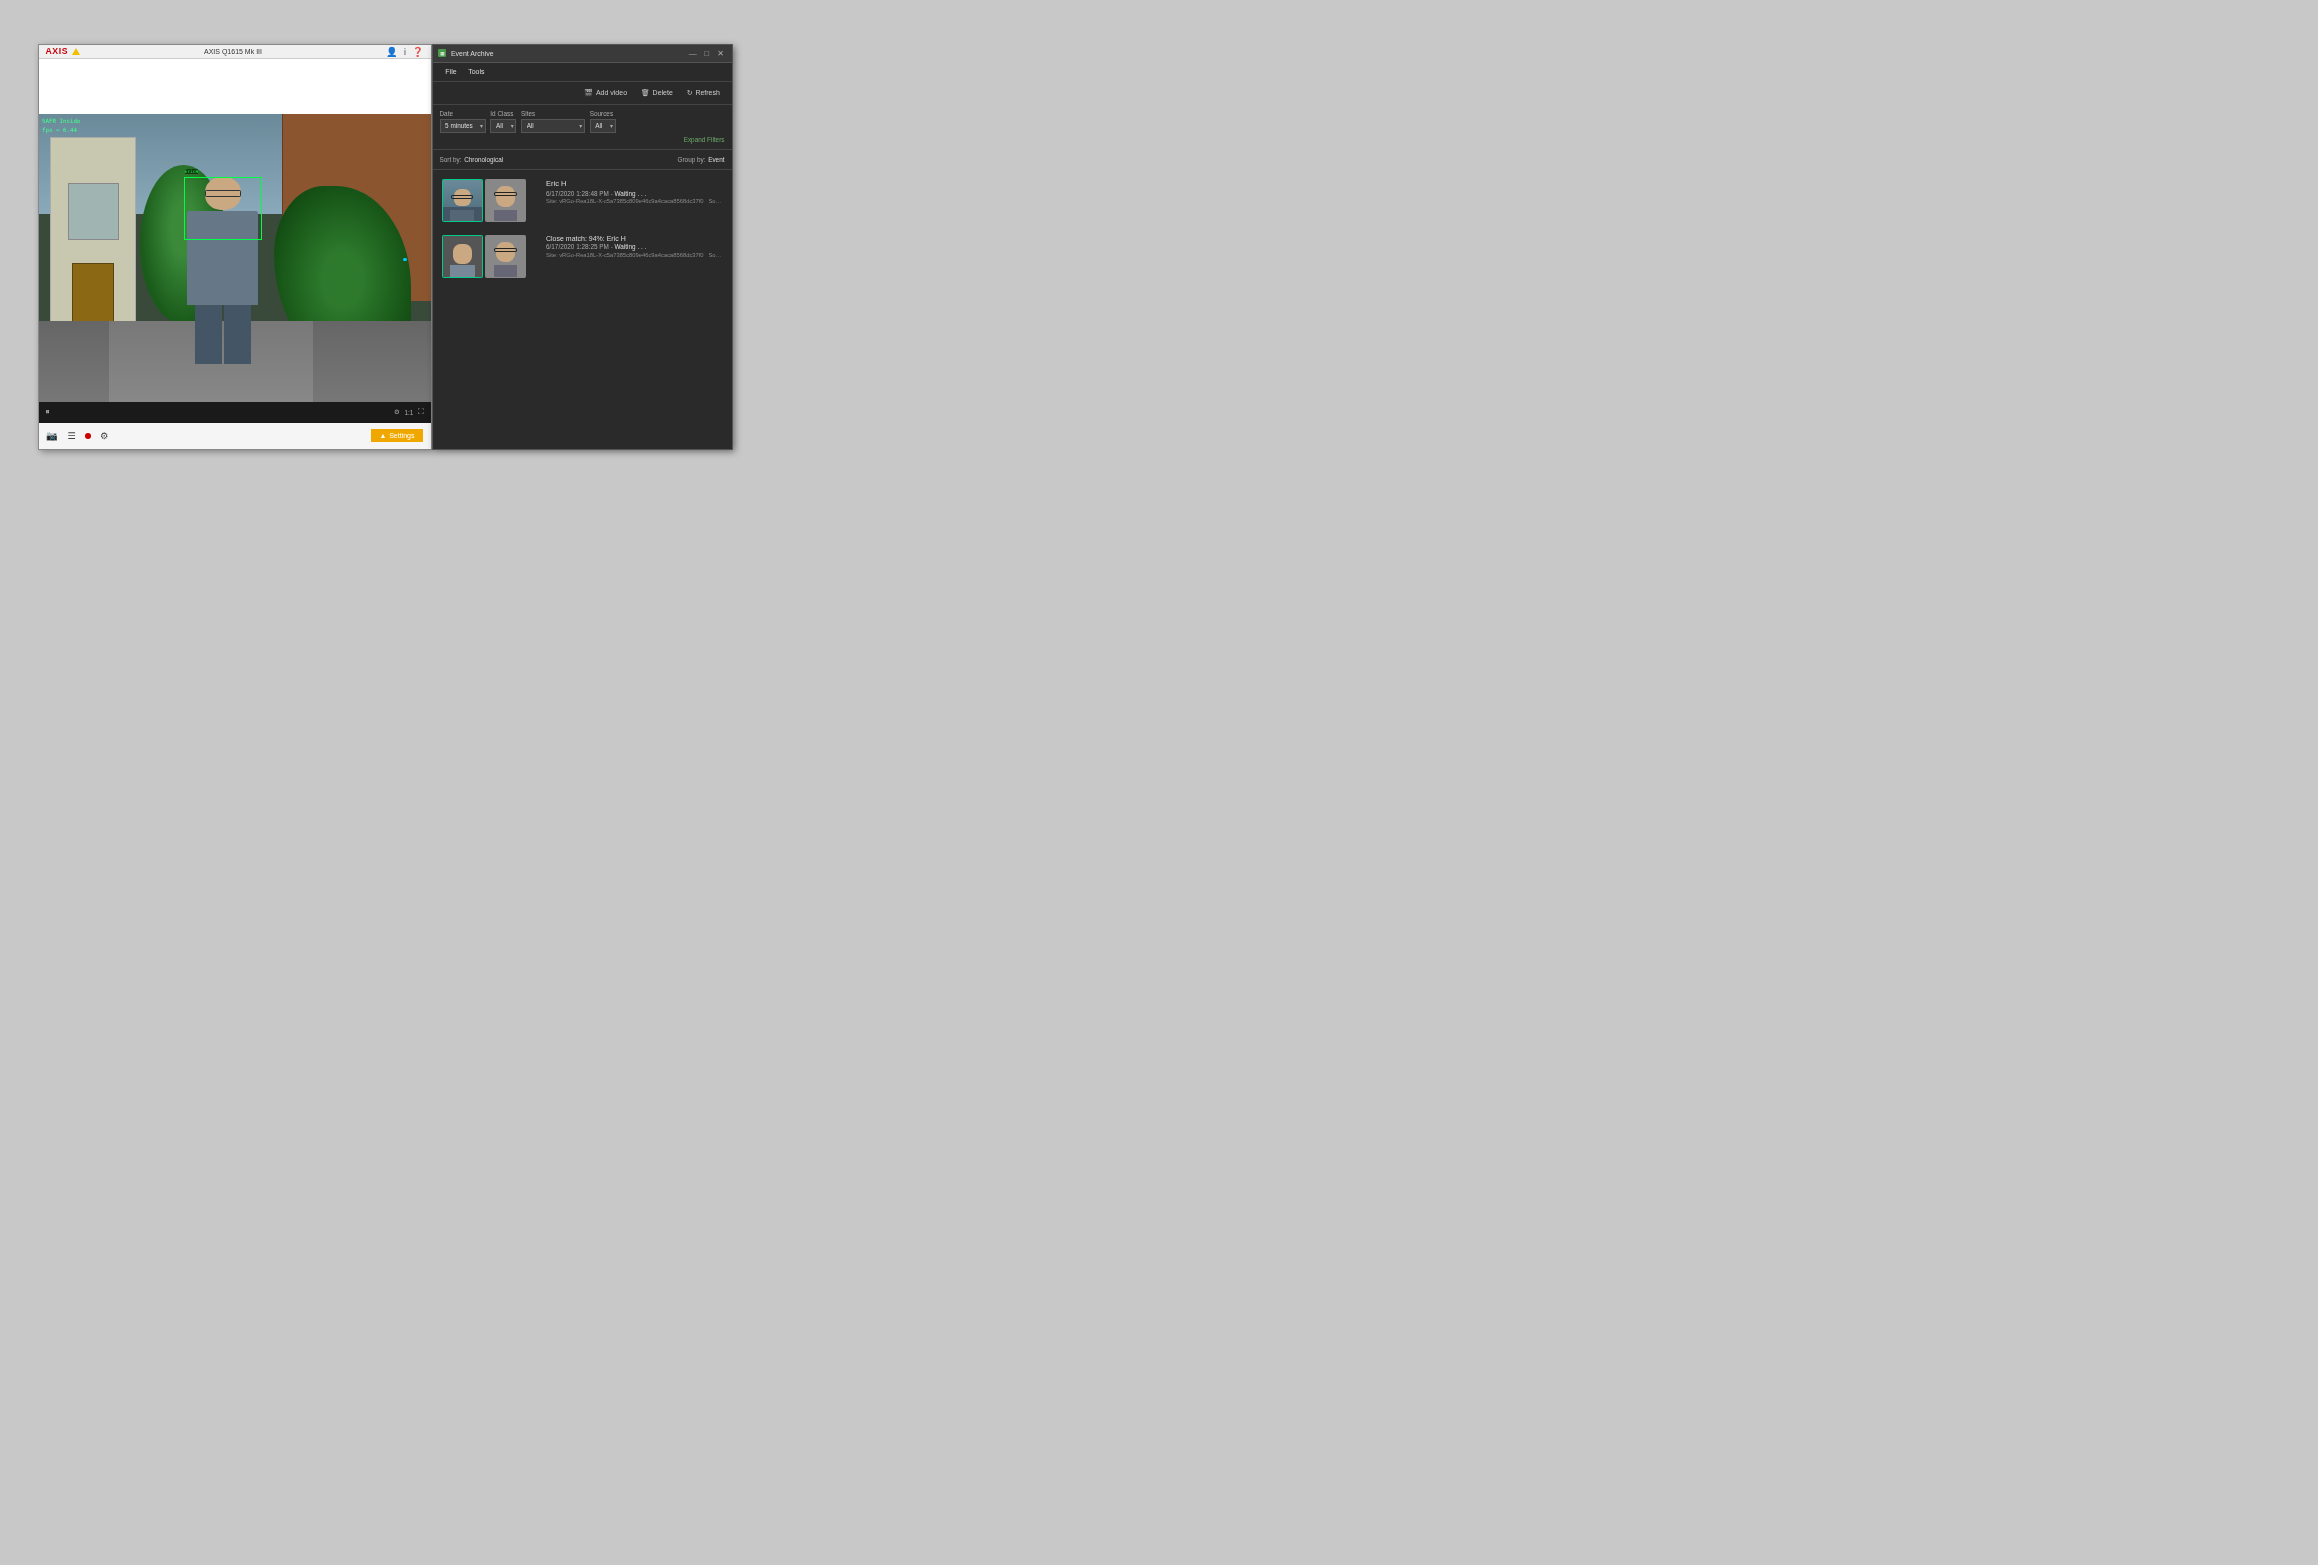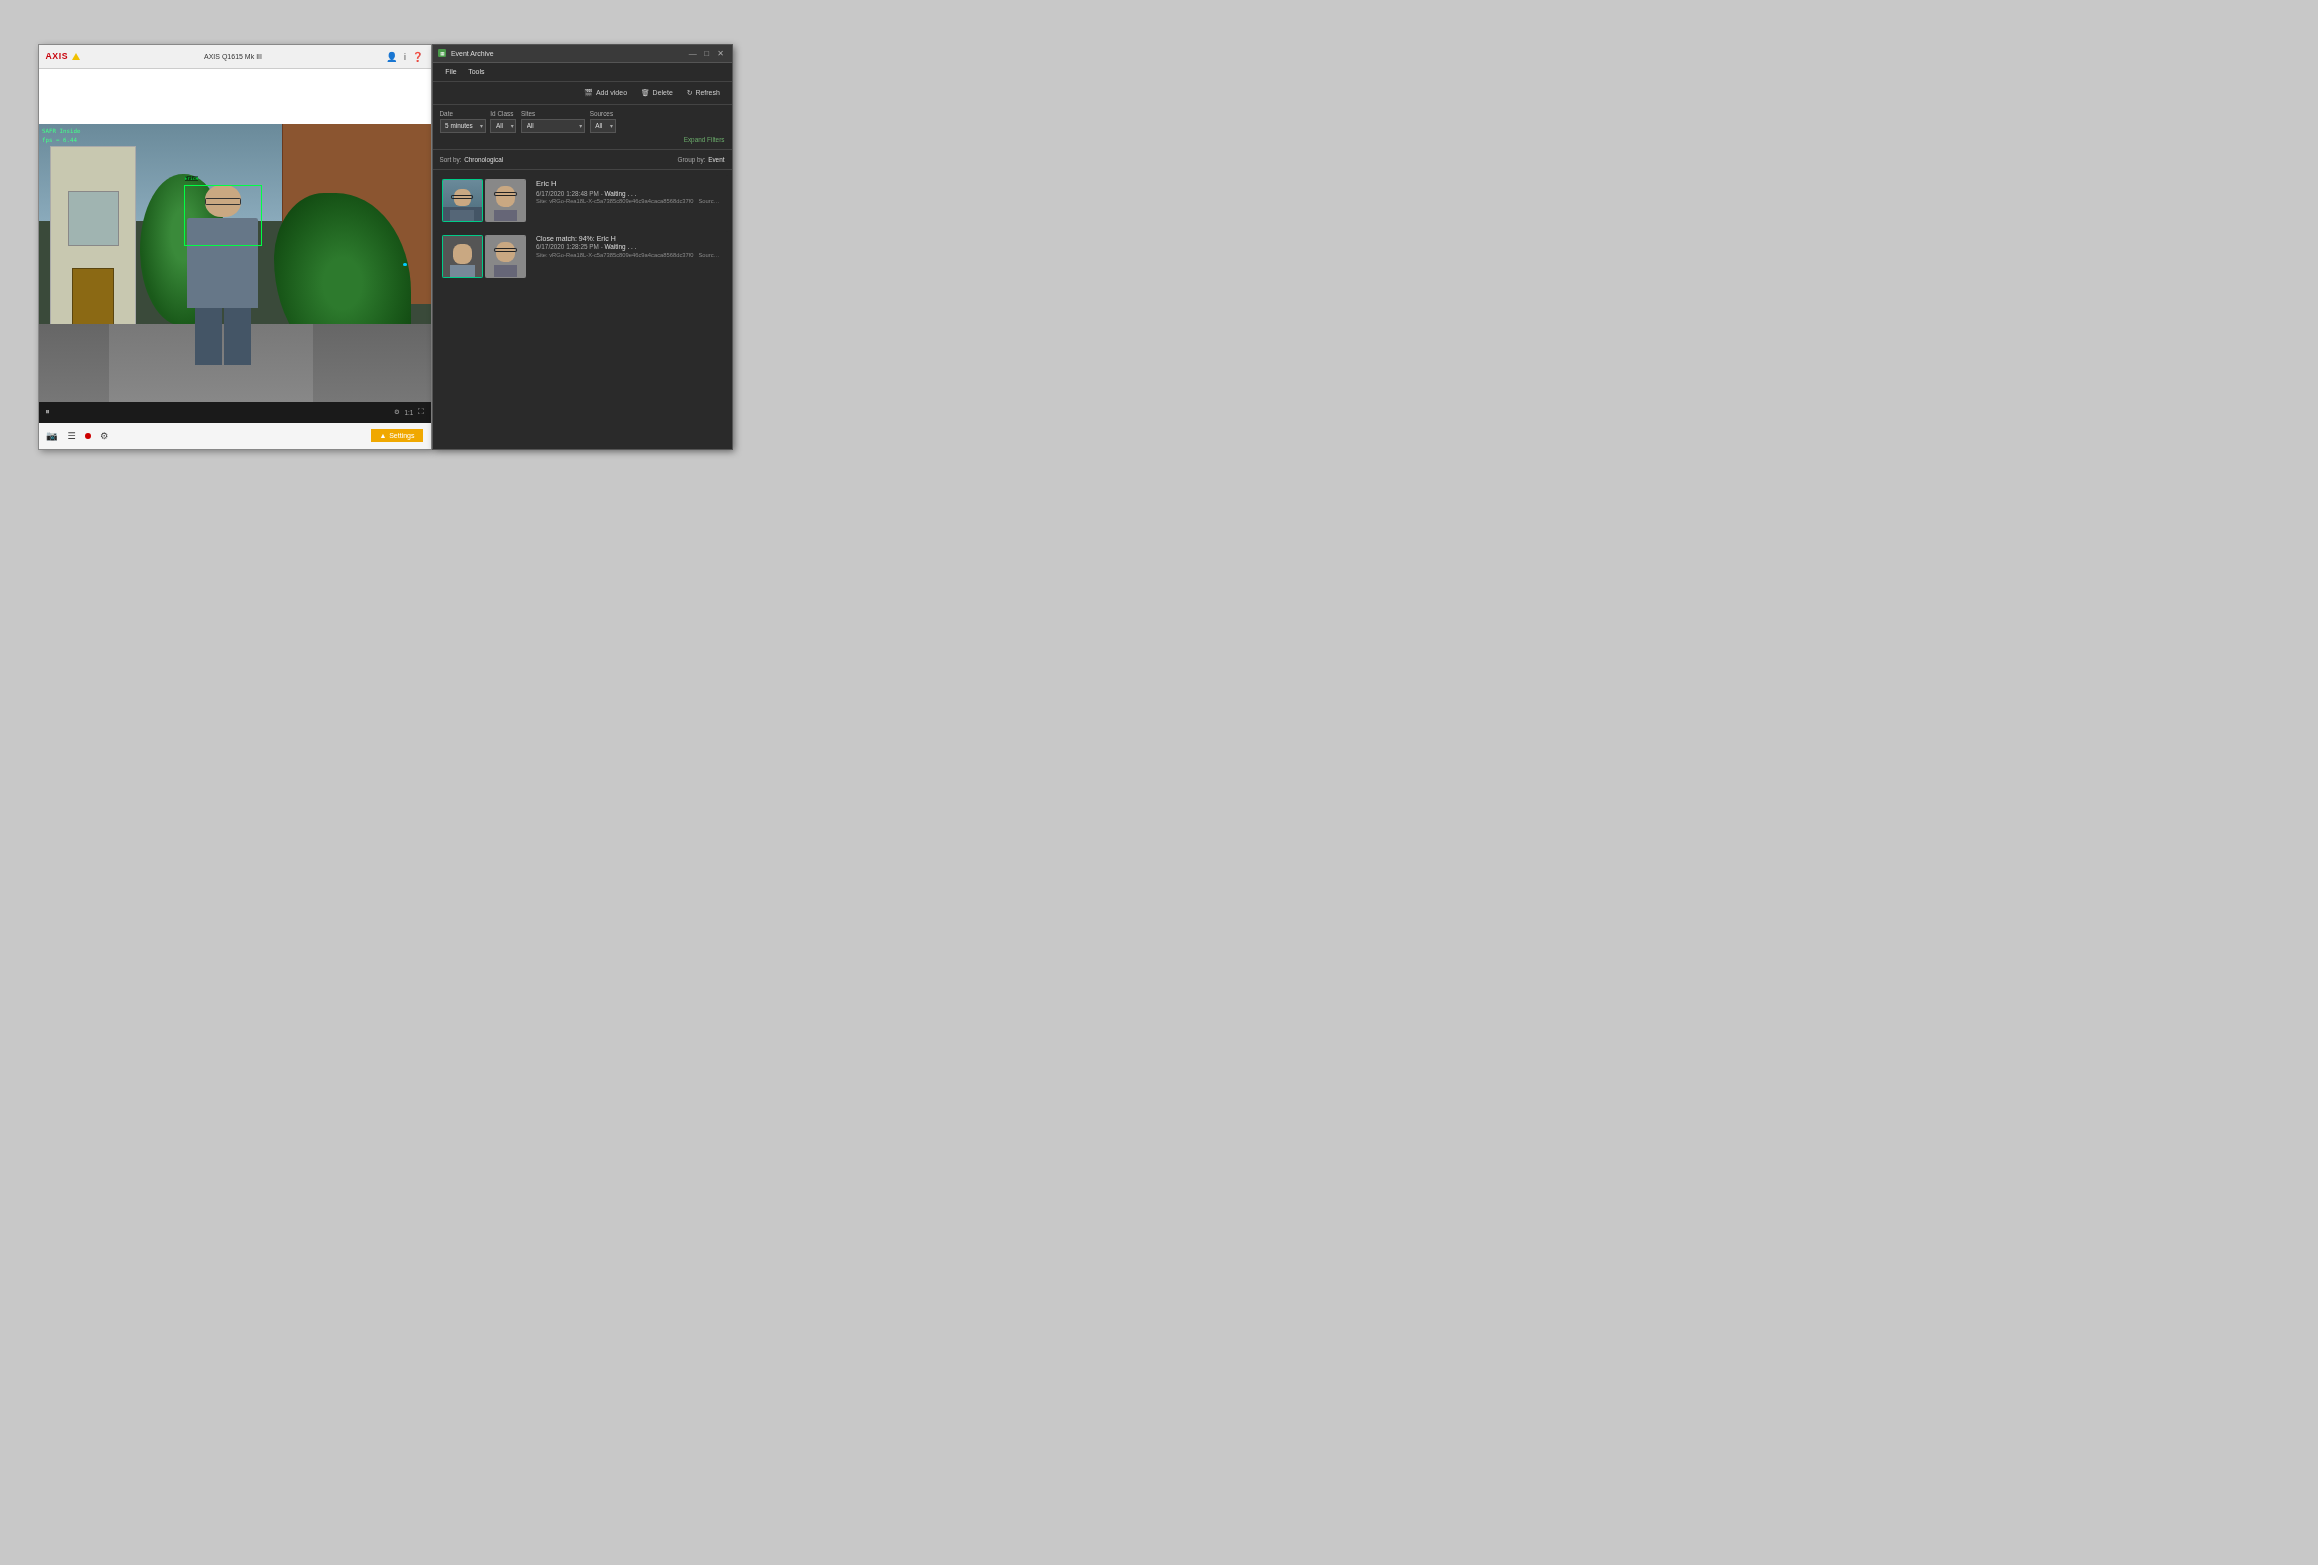--- a/index.html
+++ b/index.html
@@ -26,21 +26,21 @@
       width: 394px;
       background: #1a1a1a;
       border: 0.6px solid #888;
       display: flex;
       flex-direction: column;
       box-shadow: 2.3px 2.3px 7px rgba(0,0,0,0.4);
     }
 
     .axis-titlebar {
       background: #f0f0f0;
-      height: 24px;
+      height: 14px;
       display: flex;
       align-items: center;
       padding: 0 7px;
       border-bottom: 0.6px solid #ccc;
       flex-shrink: 0;
     }
 
     .axis-logo {
       display: flex;
       align-items: center;
@@ -355,21 +355,21 @@
     .ea-event-list {
       flex: 1;
       overflow-y: auto;
       background: #2a2a2a;
       padding: 4.6px;
     }
 
     .ea-event-item {
       display: flex;
       align-items: flex-start;
-      gap: 10px;
+      gap: 20px;
       padding: 4.6px;
       margin-bottom: 3.5px;
       background: #2a2a2a;
       border-radius: 1.2px;
     }
 
     .ea-thumb-group {
       display: flex;
       gap: 2.3px;
       flex-shrink: 0;

